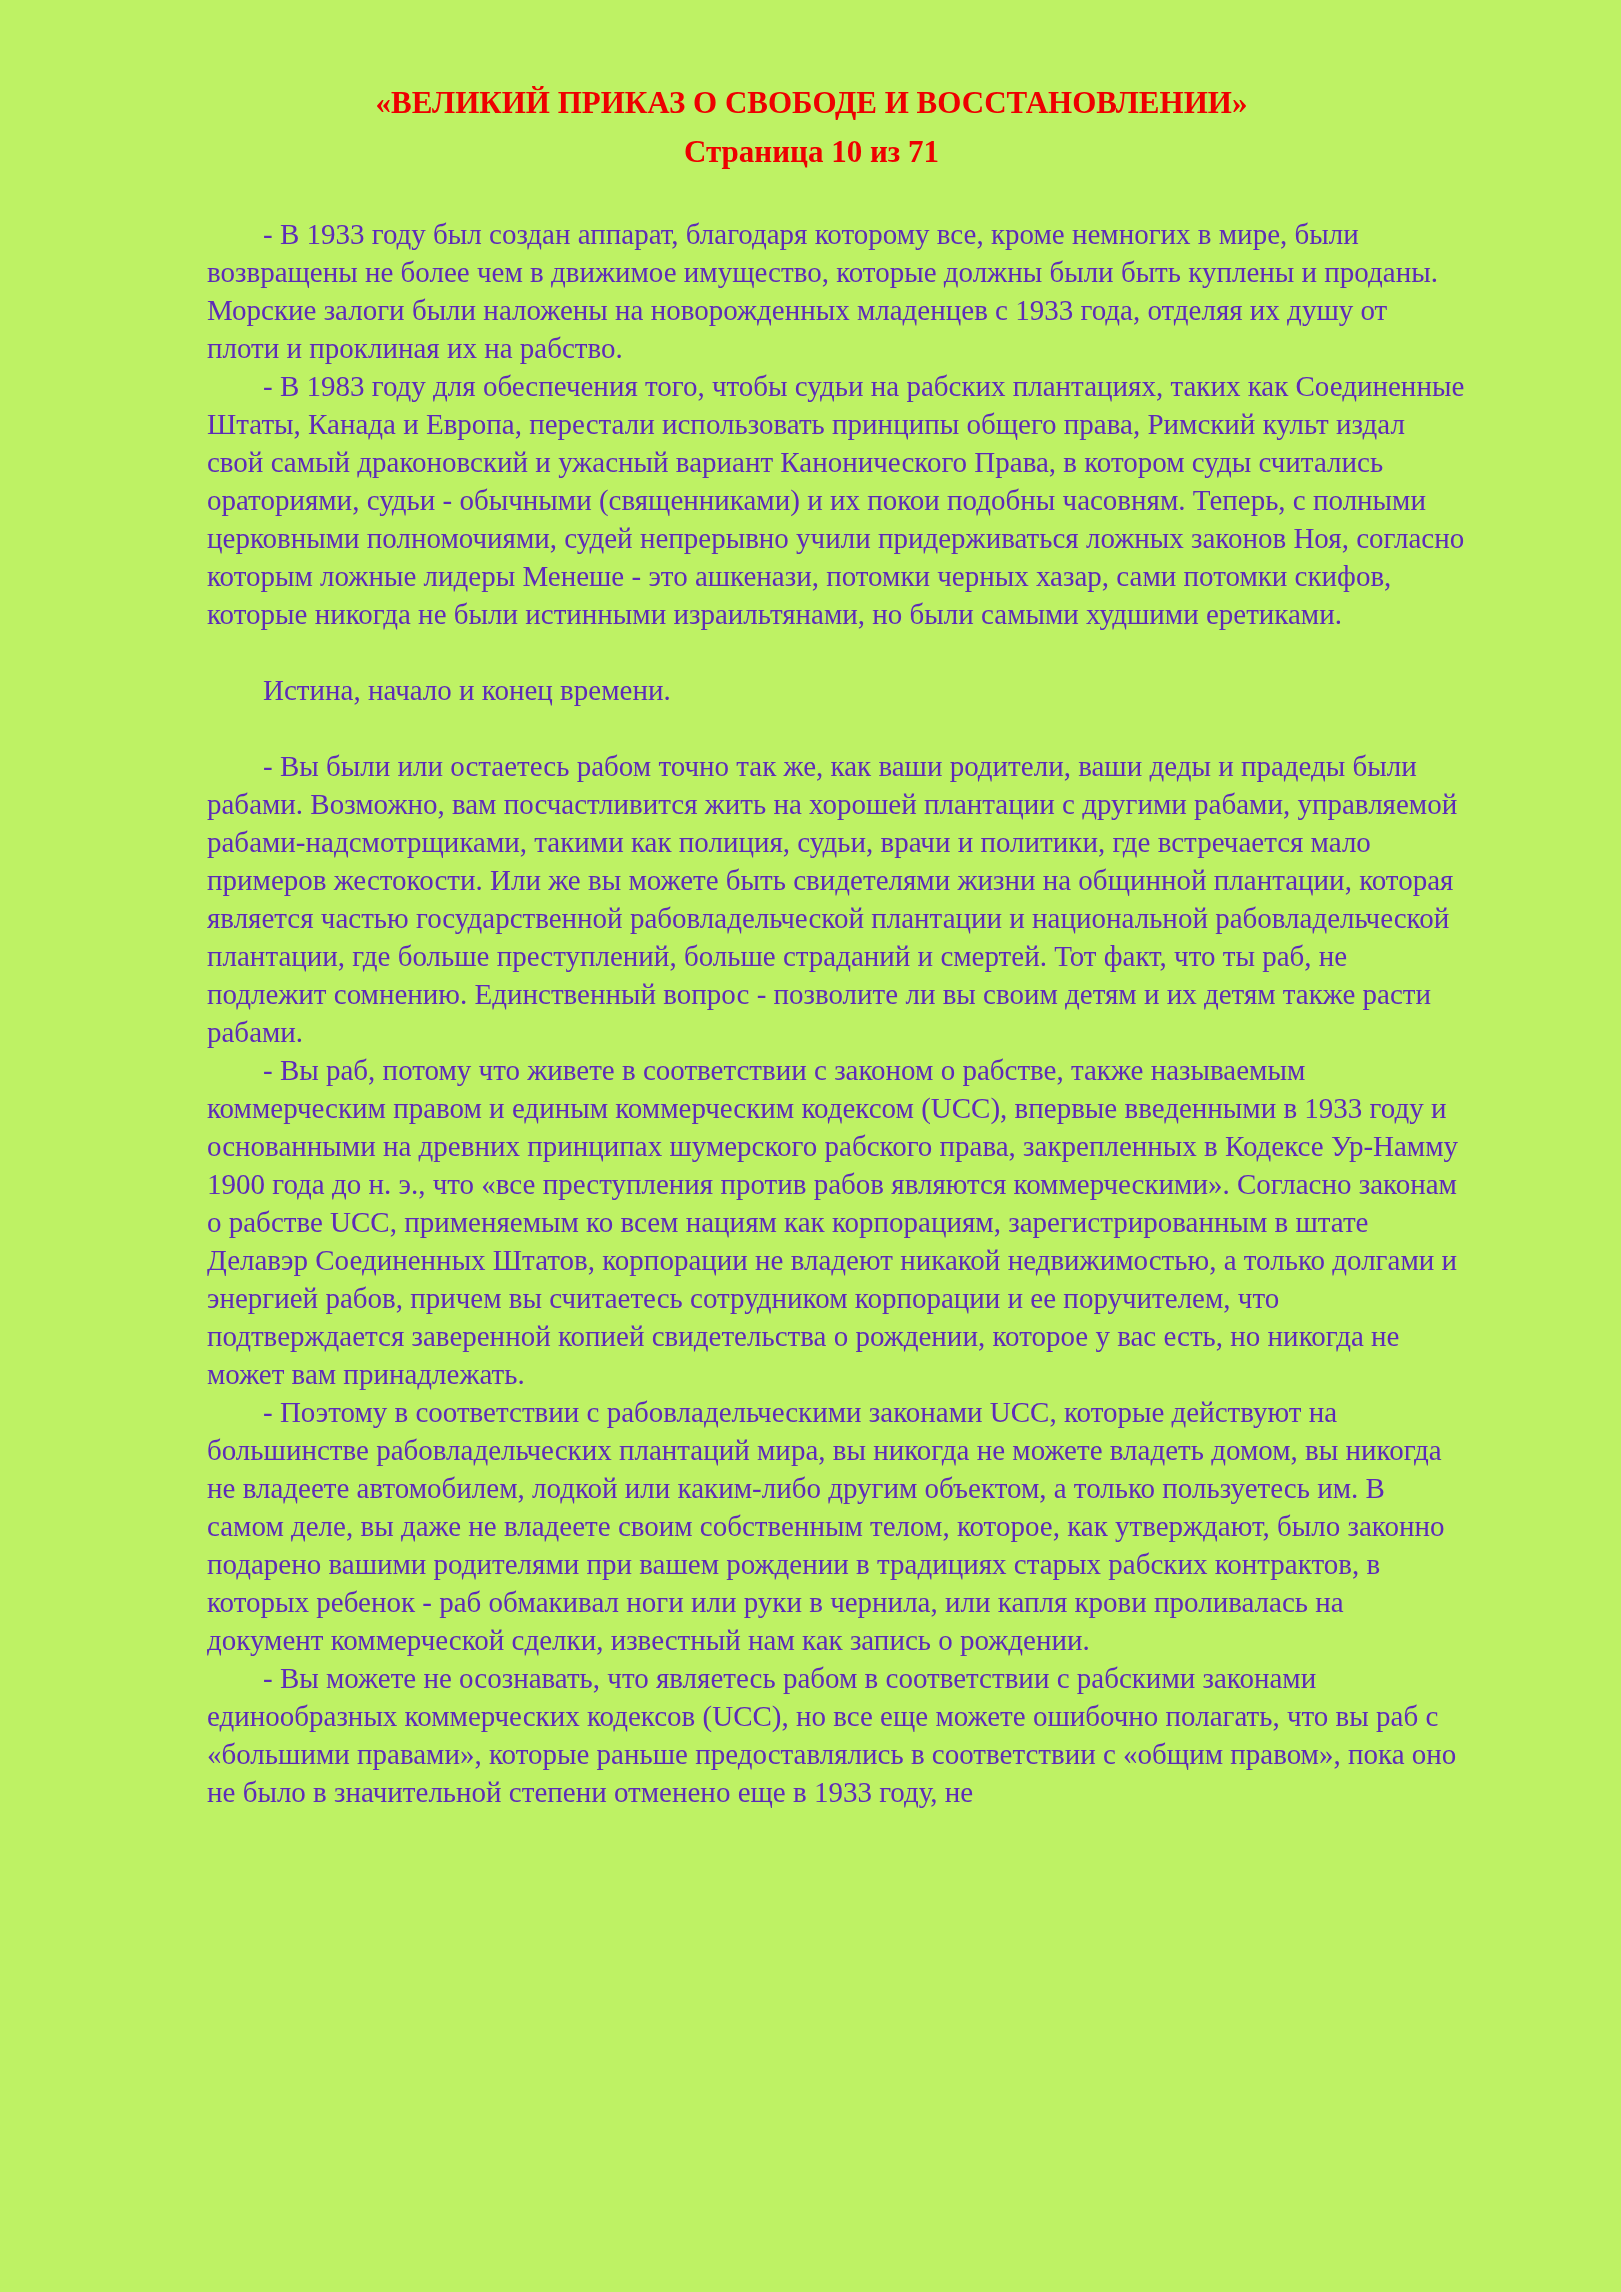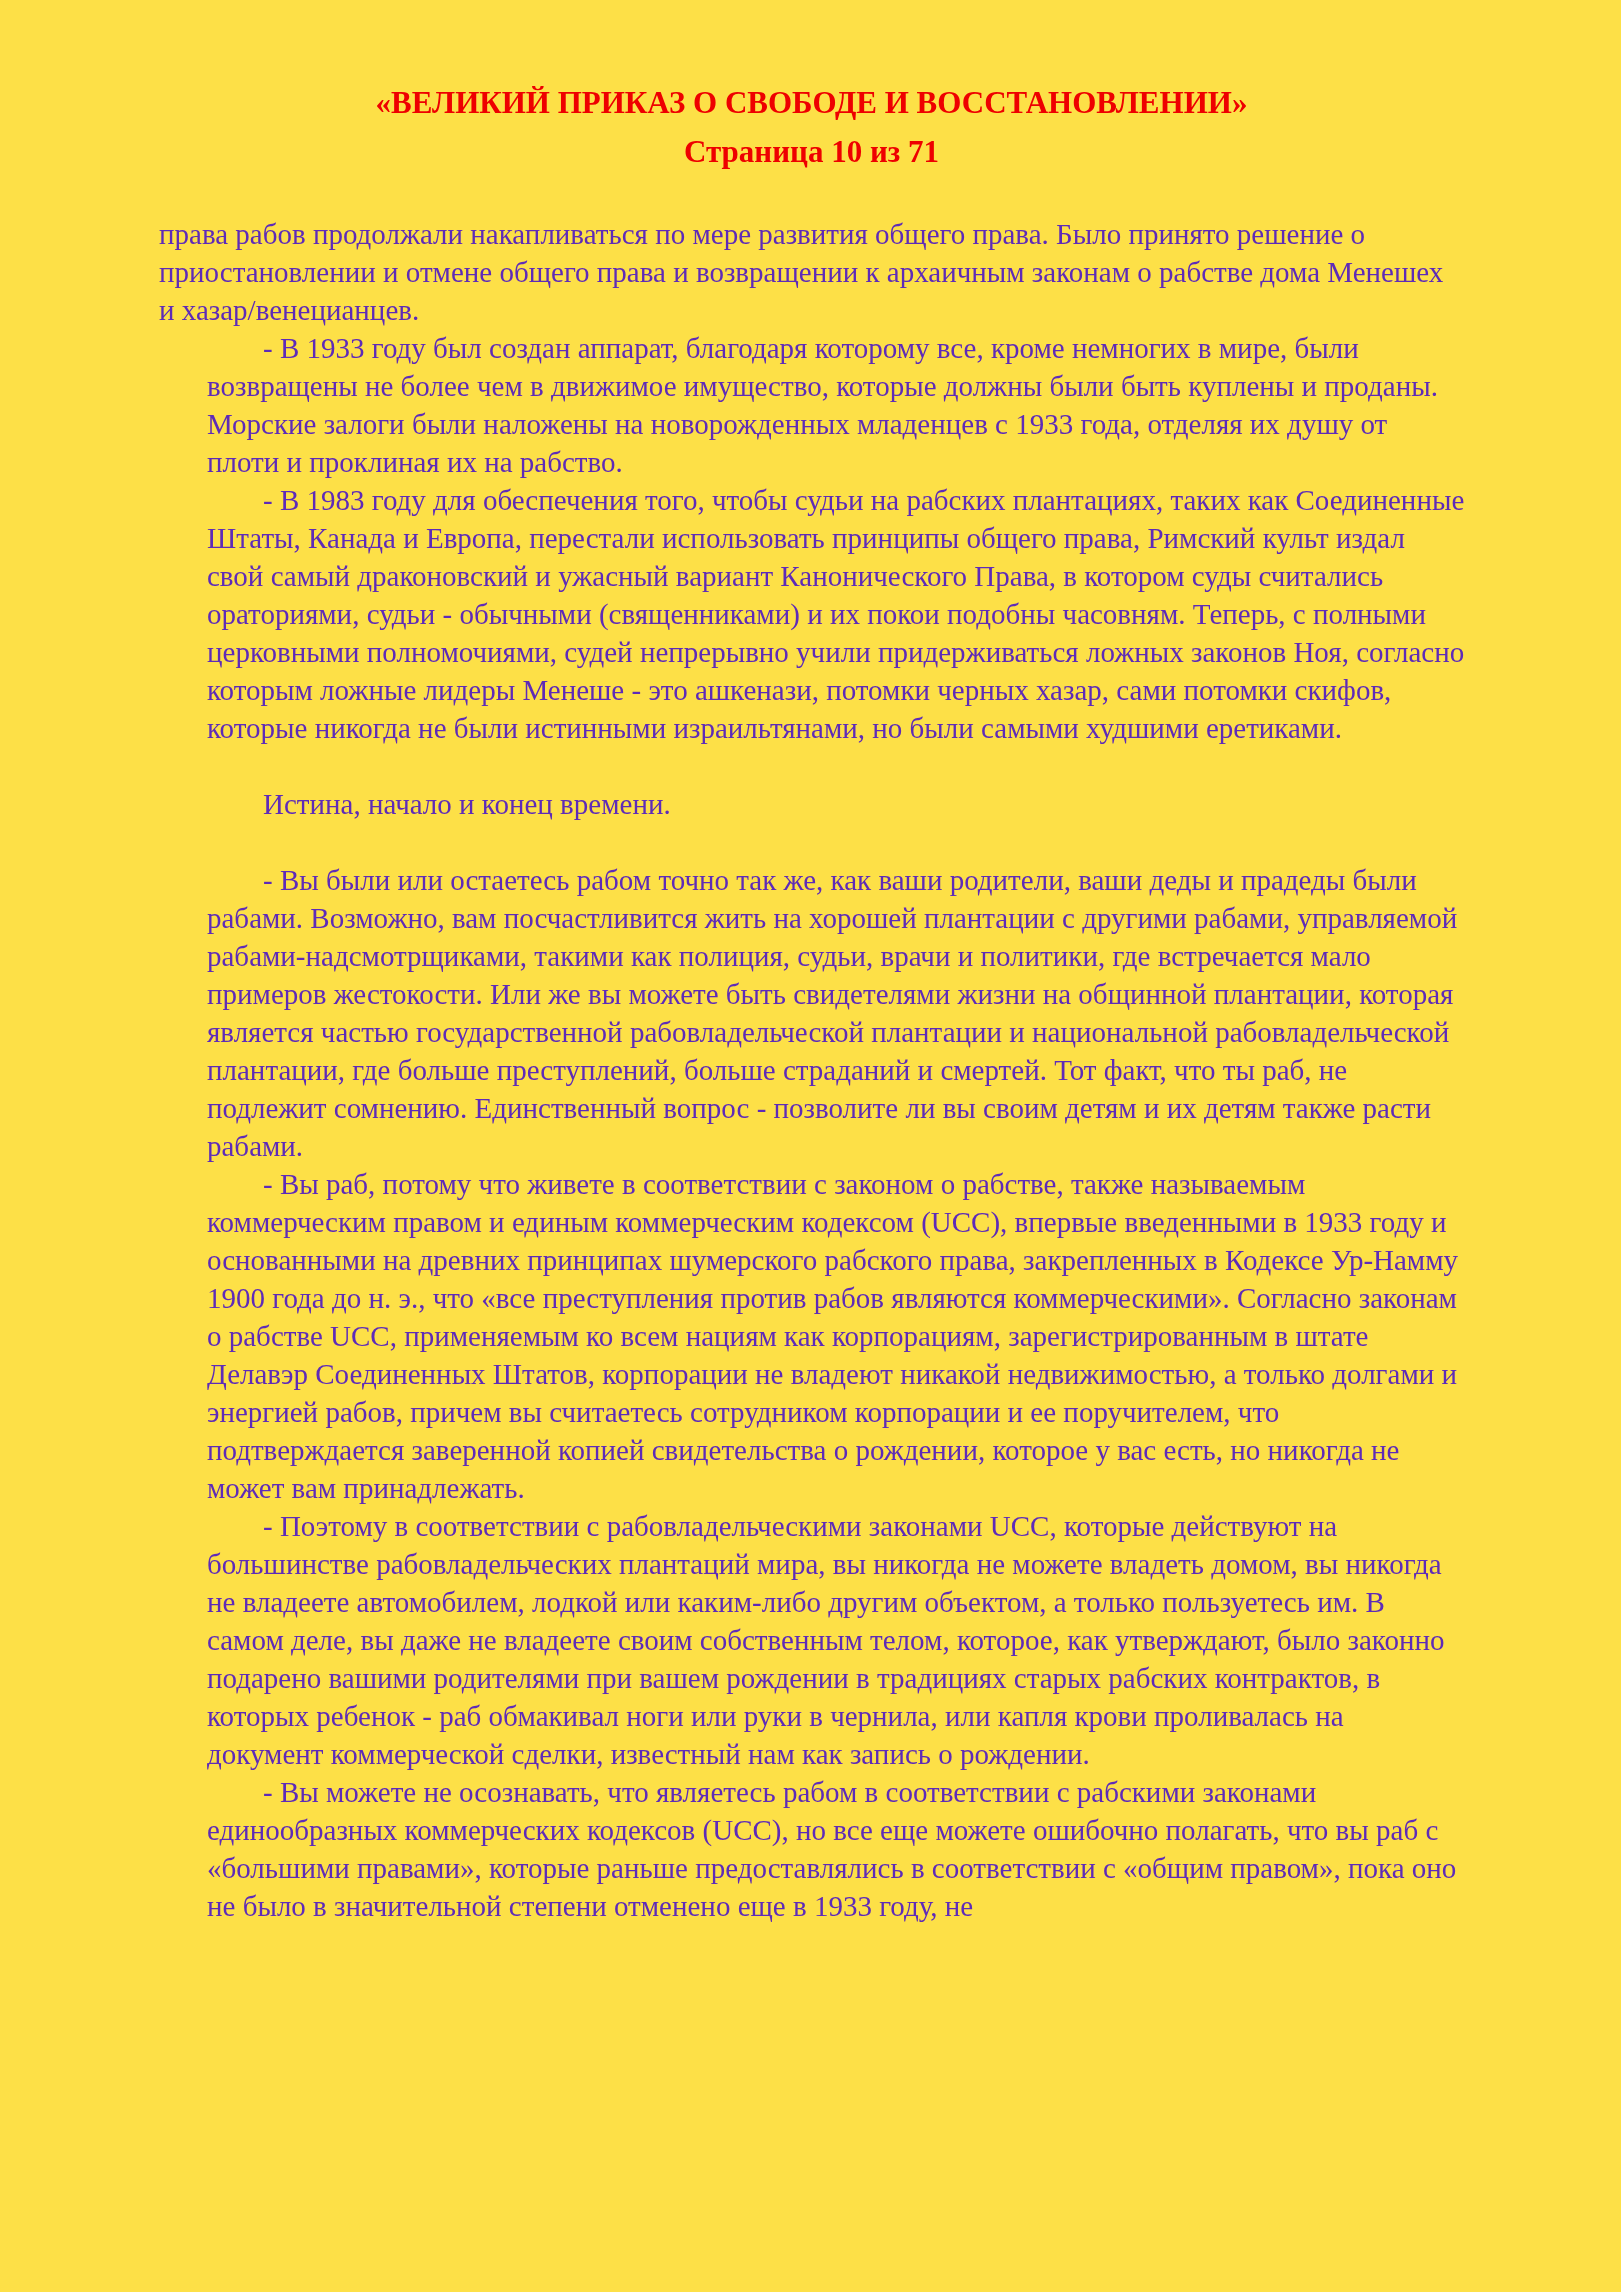--- a/index.html
+++ b/index.html
@@ -11,21 +11,21 @@
     width: 1621px;
     height: 2293px;
     font-family: "Liberation Serif", "DejaVu Serif", serif;
     overflow: hidden;
   }
   .page {
     box-sizing: border-box;
     width: 1621px;
     height: 2293px;
     padding: 78px 157px 0 159px;
-    background: #fde047;
+    background: #bef264;
   }
   .doc-header {
     text-align: center;
     color: var(--title-color, #ee0000);
     font-weight: bold;
   }
   .title-line {
     font-size: 31px;
     line-height: 49px;
     white-space: nowrap;
@@ -54,21 +54,20 @@
 </head>
 <body>
 
 <div class="page">
   <div class="doc-header">
     <div class="title-line">«ВЕЛИКИЙ ПРИКАЗ О СВОБОДЕ И ВОССТАНОВЛЕНИИ»</div>
     <div class="title-line">Страница 10 из 71</div>
   </div>
 
   <div class="doc-body">
-      <p class="para">права рабов продолжали накапливаться по мере развития общего права. Было принято решение о приостановлении и отмене общего права и возвращении к архаичным законам о рабстве дома Менешех и хазар/венецианцев.</p>
       <p class="para indent">- В 1933 году был создан аппарат, благодаря которому все, кроме немногих в мире, были возвращены не более чем в движимое имущество, которые должны были быть куплены и проданы. Морские залоги были наложены на новорожденных младенцев с 1933 года, отделяя их душу от плоти и проклиная их на рабство.</p>
       <p class="para indent">- В 1983 году для обеспечения того, чтобы судьи на рабских плантациях, таких как Соединенные Штаты, Канада и Европа, перестали использовать принципы общего права, Римский культ издал свой самый драконовский и ужасный вариант Канонического Права, в котором суды считались ораториями, судьи - обычными (священниками) и их покои подобны часовням. Теперь, с полными церковными полномочиями, судей непрерывно учили придерживаться ложных законов Ноя, согласно которым ложные лидеры Менеше - это ашкенази, потомки черных хазар, сами потомки скифов, которые никогда не были истинными израильтянами, но были самыми худшими еретиками.</p>
       <p class="para indent gap">Истина, начало и конец времени.</p>
       <p class="para indent gap">- Вы были или остаетесь рабом точно так же, как ваши родители, ваши деды и прадеды были рабами. Возможно, вам посчастливится жить на хорошей плантации с другими рабами, управляемой рабами-надсмотрщиками, такими как полиция, судьи, врачи и политики, где встречается мало примеров жестокости. Или же вы можете быть свидетелями жизни на общинной плантации, которая является частью государственной рабовладельческой плантации и национальной рабовладельческой плантации, где больше преступлений, больше страданий и смертей. Тот факт, что ты раб, не подлежит сомнению. Единственный вопрос - позволите ли вы своим детям и их детям также расти рабами.</p>
       <p class="para indent">- Вы раб, потому что живете в соответствии с законом о рабстве, также называемым коммерческим правом и единым коммерческим кодексом (UCC), впервые введенными в 1933 году и основанными на древних принципах шумерского рабского права, закрепленных в Кодексе Ур-Намму 1900 года до н. э., что «все преступления против рабов являются коммерческими». Согласно законам о рабстве UCC, применяемым ко всем нациям как корпорациям, зарегистрированным в штате Делавэр Соединенных Штатов, корпорации не владеют никакой недвижимостью, а только долгами и энергией рабов, причем вы считаетесь сотрудником корпорации и ее поручителем, что подтверждается заверенной копией свидетельства о рождении, которое у вас есть, но никогда не может вам принадлежать.</p>
       <p class="para indent">- Поэтому в соответствии с рабовладельческими законами UCC, которые действуют на большинстве рабовладельческих плантаций мира, вы никогда не можете владеть домом, вы никогда не владеете автомобилем, лодкой или каким-либо другим объектом, а только пользуетесь им. В самом деле, вы даже не владеете своим собственным телом, которое, как утверждают, было законно подарено вашими родителями при вашем рождении в традициях старых рабских контрактов, в которых ребенок - раб обмакивал ноги или руки в чернила, или капля крови проливалась на документ коммерческой сделки, известный нам как запись о рождении.</p>
       <p class="para indent">- Вы можете не осознавать, что являетесь рабом в соответствии с рабскими законами единообразных коммерческих кодексов (UCC), но все еще можете ошибочно полагать, что вы раб с «большими правами», которые раньше предоставлялись в соответствии с «общим правом», пока оно не было в значительной степени отменено еще в 1933 году, не</p>
     </div>
 </div>
 

